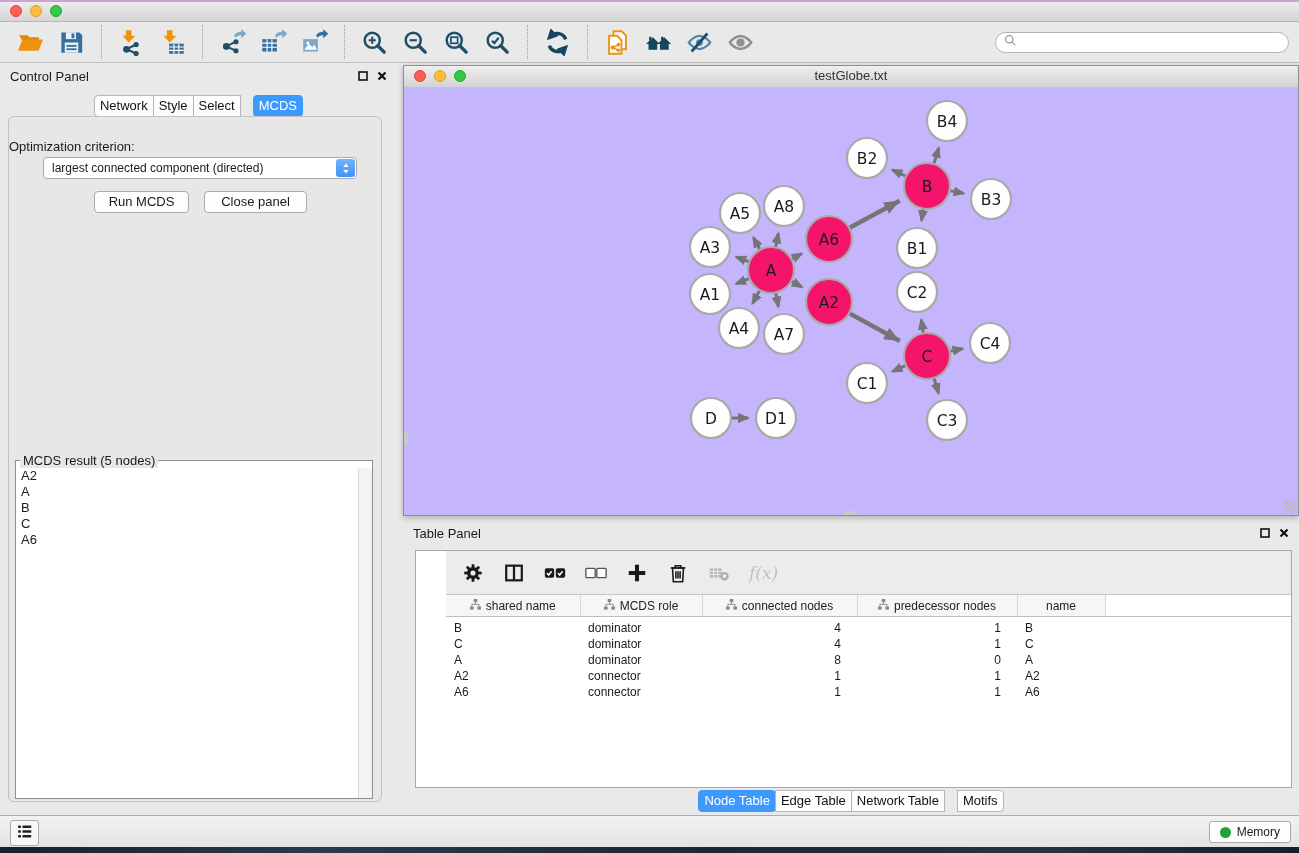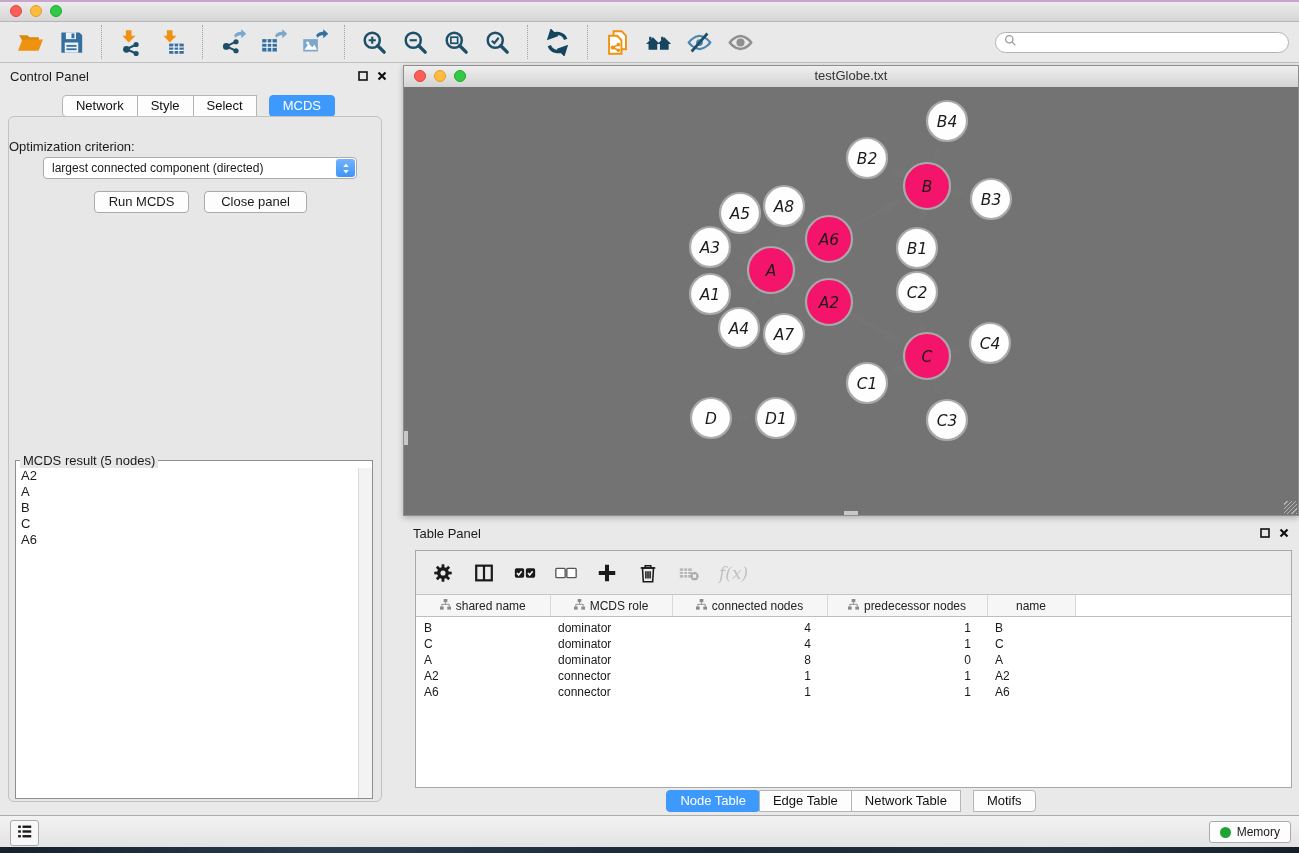--- a/index.html
+++ b/index.html
@@ -30,21 +30,21 @@
 
   
   .panel-header{height:26px;display:flex;align-items:center;padding:0 10px;font-size:13px;color:#1a1a1a;}
   .panel-header .sp{flex:1;}
   .win-btns{display:flex;gap:9px;align-items:center;}
   .win-btn{display:inline-flex;cursor:pointer;}
 
   
   .control-panel{position:absolute;left:0;top:63px;width:397px;height:752px;}
   .cp-tabs{position:absolute;top:32px;left:0;right:0;display:flex;justify-content:center;}
-  .ptab{height:20px;line-height:20px;padding:0 13px;font-size:13px;background:#FDFDFD;
+  .ptab{height:20px;line-height:20px;padding:0 5px;font-size:13px;background:#FDFDFD;
         border:1px solid #B5B5B5;margin-left:-1px;cursor:pointer;color:#111;}
   .ptab.first{border-radius:4px 0 0 4px;margin-left:0;}
   .ptab.last{border-radius:0 4px 4px 0;margin-left:12px;}
   .ptab.active{background:#3E99FD;border-color:#3E99FD;color:#fff;border-radius:4px;}
   .cp-box{position:absolute;top:53px;left:8px;width:374px;bottom:13px;background:#E7E7E7;
           border:1px solid #C2C2C2;border-radius:6px;box-sizing:border-box;}
   .crit-label{position:absolute;top:22px;width:100%;text-align:left;font-size:13px;}
   .dropdown{position:absolute;top:40px;left:34px;width:314px;height:22px;background:#fff;
             border:1px solid #ABABAB;border-radius:4px;display:flex;align-items:center;
             font-size:12px;padding-left:8px;box-sizing:border-box;cursor:pointer;}
@@ -60,30 +60,30 @@
   .scroll-track{position:absolute;top:0;right:0;bottom:0;width:13px;background:#F3F3F3;border-left:1px solid #DADADA;}
   .result-list{position:absolute;left:2px;top:0;right:16px;bottom:2px;font-size:13px;line-height:16px;overflow:hidden;}
   .result-item{padding-left:3px;cursor:default;}
 
   
   .network-window{position:absolute;left:403px;top:65px;width:896px;height:451px;background:#fff;
                   border:1px solid #8E8E8E;box-sizing:border-box;box-shadow:0 2px 6px rgba(0,0,0,.25);}
   .nw-titlebar{position:relative;height:21px;background:linear-gradient(#EFEFEF,#D3D3D3);border-bottom:1px solid #A6A6A6;}
   .nw-titlebar .traffic{top:4px;}
   .nw-title{text-align:center;font-size:13px;line-height:20px;color:#333;}
-  .nw-canvas{position:absolute;top:21px;left:0;right:0;bottom:0;background:#737373;overflow:hidden;font-style:italic;}
+  .nw-canvas{position:absolute;top:21px;left:0;right:0;bottom:0;background:#c4b5fd;overflow:hidden;}
   .grip{position:absolute;right:1px;bottom:1px;width:13px;height:13px;
         background:repeating-linear-gradient(135deg,transparent 0 2px,#B5B5B5 2px 3px);cursor:nwse-resize;}
   .mark-left{position:absolute;left:0;top:344px;width:4px;height:14px;background:#C8C8C8;}
   .mark-bottom{position:absolute;bottom:0;left:440px;width:14px;height:4px;background:#C8C8C8;}
 
   
   .table-panel{position:absolute;left:403px;top:520px;width:896px;height:295px;}
   .tp-inner{position:absolute;left:12px;right:7px;top:30px;bottom:27px;background:#fff;
-            border:1px solid #A8A8A8;box-sizing:border-box;overflow:hidden;}
+            border:1px solid #A8A8A8;box-sizing:border-box;overflow:hidden;padding-left:30px;}
   .tp-toolbar{height:44px;background:#ECECEC;border-bottom:1px solid #C6C6C6;
               display:flex;align-items:center;padding:0 16px;gap:19px;box-sizing:border-box;}
   .tpi{width:22px;height:22px;display:inline-flex;align-items:center;justify-content:center;cursor:pointer;}
   .tpi svg{width:100%;height:100%;}
   .tpi.disabled{opacity:.55;cursor:default;}
   .fx{font-family:"DejaVu Serif",serif;font-style:italic;font-size:17px;color:#9D9D9D;width:auto!important;}
   table.node-table{border-collapse:collapse;width:100%;font-size:12px;table-layout:fixed;}
   .node-table thead th{height:21px;background:#F6F6F6;border-bottom:1px solid #BEBEBE;
                        border-right:1px solid #D8D8D8;font-weight:normal;color:#222;padding:0;}
   .node-table thead th.filler{background:#fff;border-right:none;}

